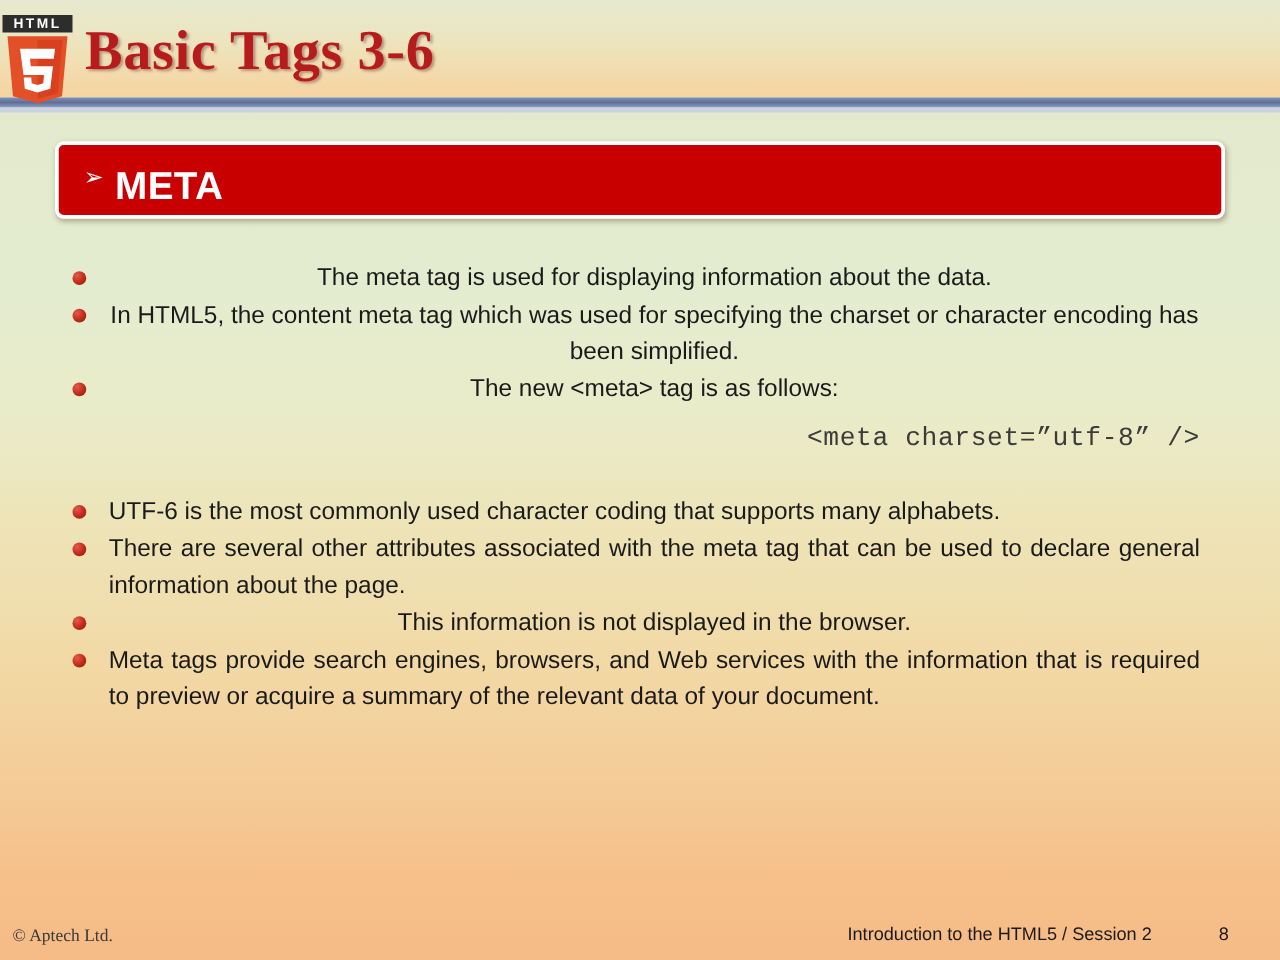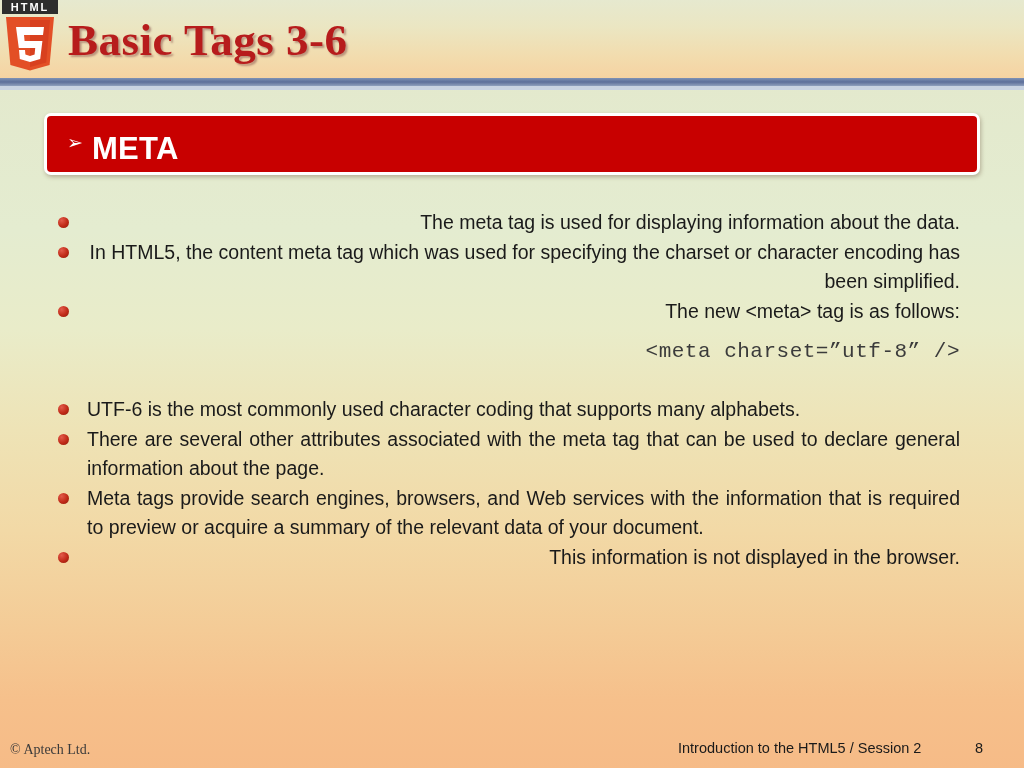--- a/index.html
+++ b/index.html
@@ -69,21 +69,21 @@
     font-weight: bold;
     color: #b71c1c;
     text-shadow: 2px 2px 2px rgba(120, 60, 60, 0.45);
     letter-spacing: 0.5px;
   }
 
   
   .logo {
     position: absolute;
     left: 0px;
-    top: 0px;
+    top: 12px;
     width: 62px;
     height: 72px;
   }
   .logo-word {
     position: absolute;
     left: 2px;
     top: 0px;
     width: 56px;
     height: 14px;
     background: #2d2d2d;
@@ -155,21 +155,21 @@
     border-radius: 50%;
     background: radial-gradient(circle at 33% 30%, #e25a4a 0%, #c02a18 55%, #8c1c0d 100%);
   }
   .bullet-text {
     font-size: 19.5px;
     color: #1a1a1a;
     line-height: 29px;
     text-align: justify;
   }
   .bullet-text.left {
-    text-align: right;
+    text-align: center;
   }
   .code-line {
     margin: 14px 0 32px 32px;
     font-family: "Liberation Mono", monospace;
     font-size: 21px;
     color: #3b3b3b;
     letter-spacing: 0.5px;
     text-align: right;
   }
 
@@ -249,26 +249,26 @@
       <div class="bullet-text">UTF-6 is the most commonly used character coding that supports many alphabets.</div>
     </div>
 
     <div class="bullet-row">
       <span class="bullet-dot"></span>
       <div class="bullet-text">There are several other attributes associated with the meta tag that can be used to declare general information about the page.</div>
     </div>
 
     <div class="bullet-row">
       <span class="bullet-dot"></span>
+      <div class="bullet-text left">This information is not displayed in the browser.</div>
+    </div>
+
+    <div class="bullet-row">
+      <span class="bullet-dot"></span>
       <div class="bullet-text">Meta tags provide search engines, browsers, and Web services with the information that is required to preview or acquire a summary of the relevant data of your document.</div>
-    </div>
-
-    <div class="bullet-row">
-      <span class="bullet-dot"></span>
-      <div class="bullet-text left">This information is not displayed in the browser.</div>
     </div>
 
   </div>
 
   <div class="footer-copy">
     <span class="sym">©</span>
     <span>Aptech Ltd.</span>
   </div>
   <div class="footer-center">Introduction to the HTML5 / Session 2</div>
   <div class="footer-page">8</div>

